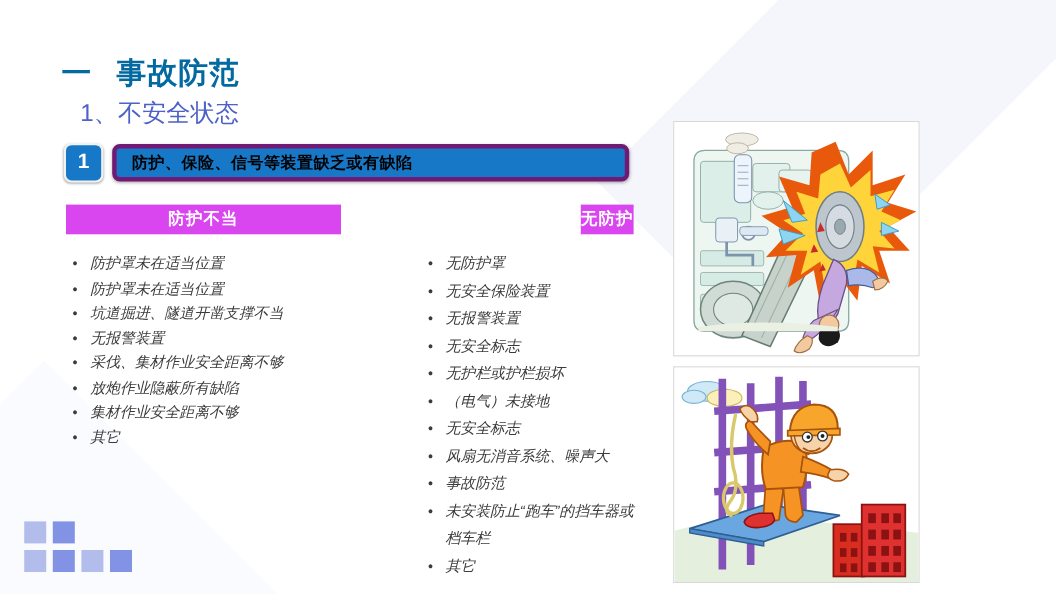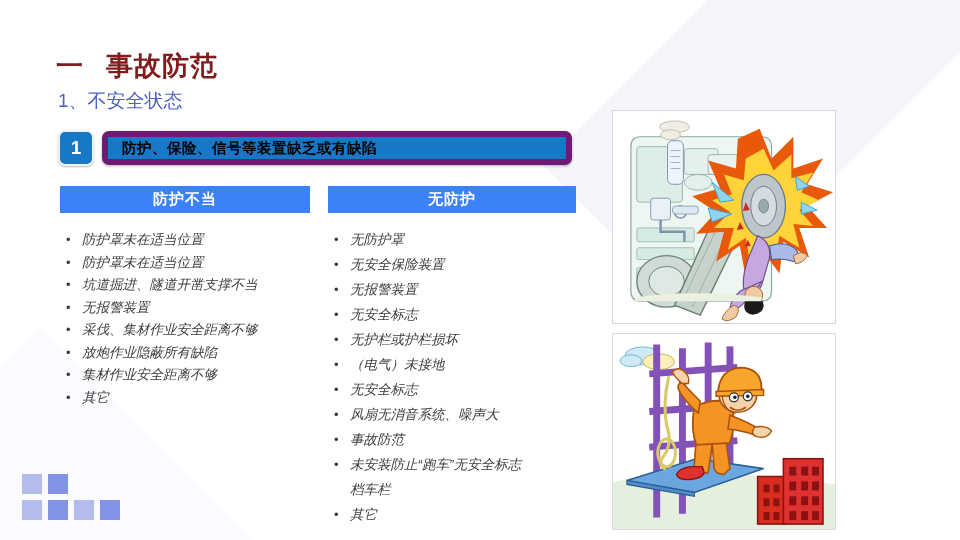--- a/index.html
+++ b/index.html
@@ -77,32 +77,32 @@
   .sq-none  { background: transparent; }
 
   
   .title-main {
     position: absolute;
     left: 56px;
     top: 48px;
     z-index: 3;
     font-size: 27px;
     font-weight: bold;
-    color: #7f1d1d;
+    color: #0369a1;
     letter-spacing: 1px;
     white-space: nowrap;
   }
   .title-main .num { margin-right: 22px; }
 
   .title-sub {
     position: absolute;
-    left: 58px;
+    left: 73px;
     top: 88px;
     z-index: 3;
-    font-size: 19px;
+    font-size: 22px;
     color: #4e61c8;
     white-space: nowrap;
   }
 
   
   .banner-row {
     position: absolute;
     left: 58px;
     top: 130px;
     z-index: 3;
@@ -124,21 +124,21 @@
     justify-content: center;
     box-sizing: border-box;
     flex: none;
   }
   .banner {
     margin-left: 8px;
     width: 470px;
     height: 34px;
     border-radius: 7px;
     background: #1878c8;
-    border: 6px solid #701a75;
+    border: 4px solid #701a75;
     box-shadow: 0 1px 3px rgba(0,0,0,.3);
     box-sizing: border-box;
     display: flex;
     align-items: center;
     padding-left: 14px;
     color: #000000;
     font-size: 14.5px;
     font-weight: bold;
     letter-spacing: .5px;
     white-space: nowrap;
@@ -148,24 +148,24 @@
   .columns {
     position: absolute;
     left: 60px;
     top: 186px;
     z-index: 3;
     display: flex;
     gap: 18px;
   }
   .col { display: flex; flex-direction: column; }
   .col-left  { width: 250px; }
-  .col-right { width: 248px; }
+  .col-right { width: 248px; align-items: flex-end; }
 
   .col-head {
-    background: #3b82f6;
+    background: #d946ef;
     color: #ffffff;
     font-size: 15px;
     font-weight: bold;
     height: 27px;
     display: flex;
     align-items: center;
     justify-content: center;
     letter-spacing: 1px;
   }
 
@@ -315,21 +315,21 @@
         <li>
             <span class="bullet">•</span>
             <span class="txt">风扇无消音系统、噪声大</span>
           </li>
         <li>
             <span class="bullet">•</span>
             <span class="txt">事故防范</span>
           </li>
         <li>
             <span class="bullet">•</span>
-            <span class="txt"> 未安装防止“跑车”无安全标志
+            <span class="txt"> 未安装防止“跑车”的挡车器或
 档车栏</span>
           </li>
         <li>
             <span class="bullet">•</span>
             <span class="txt">其它</span>
           </li>
       </ul>
     </div>
 
   </div>

